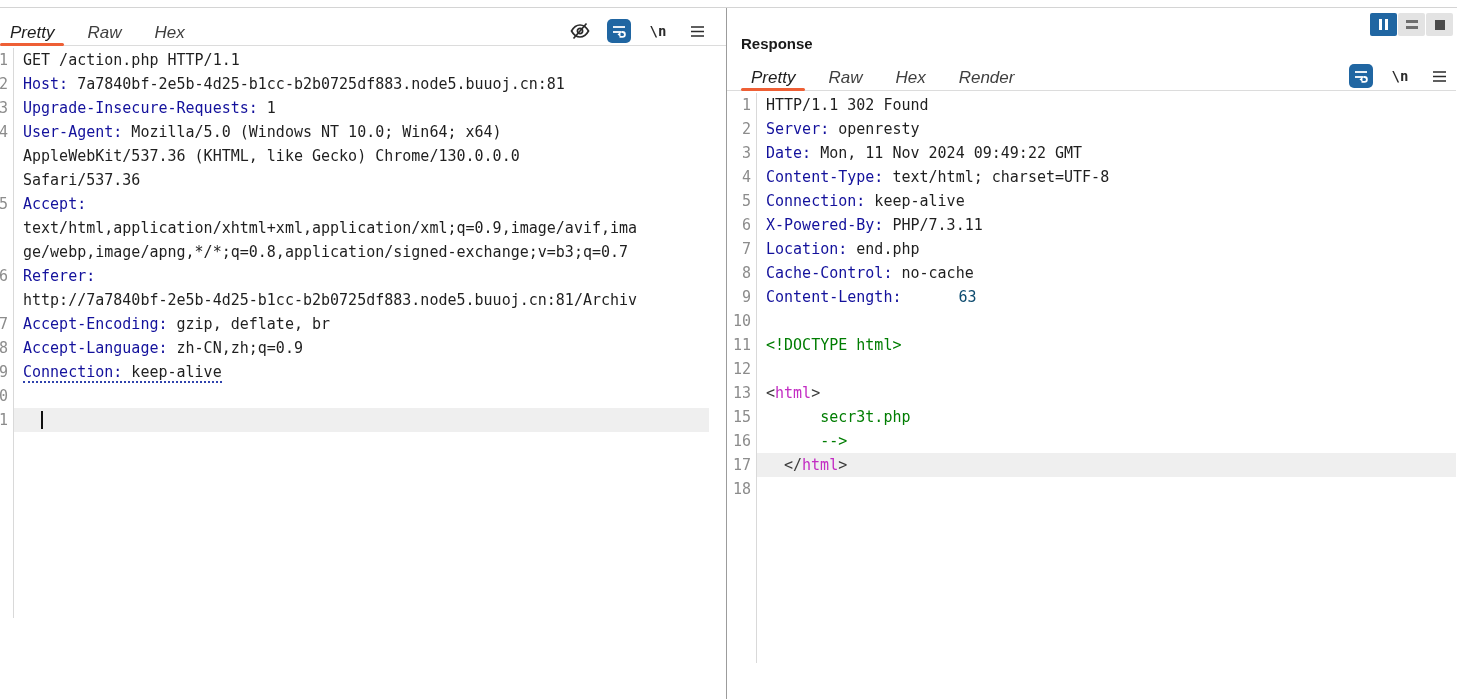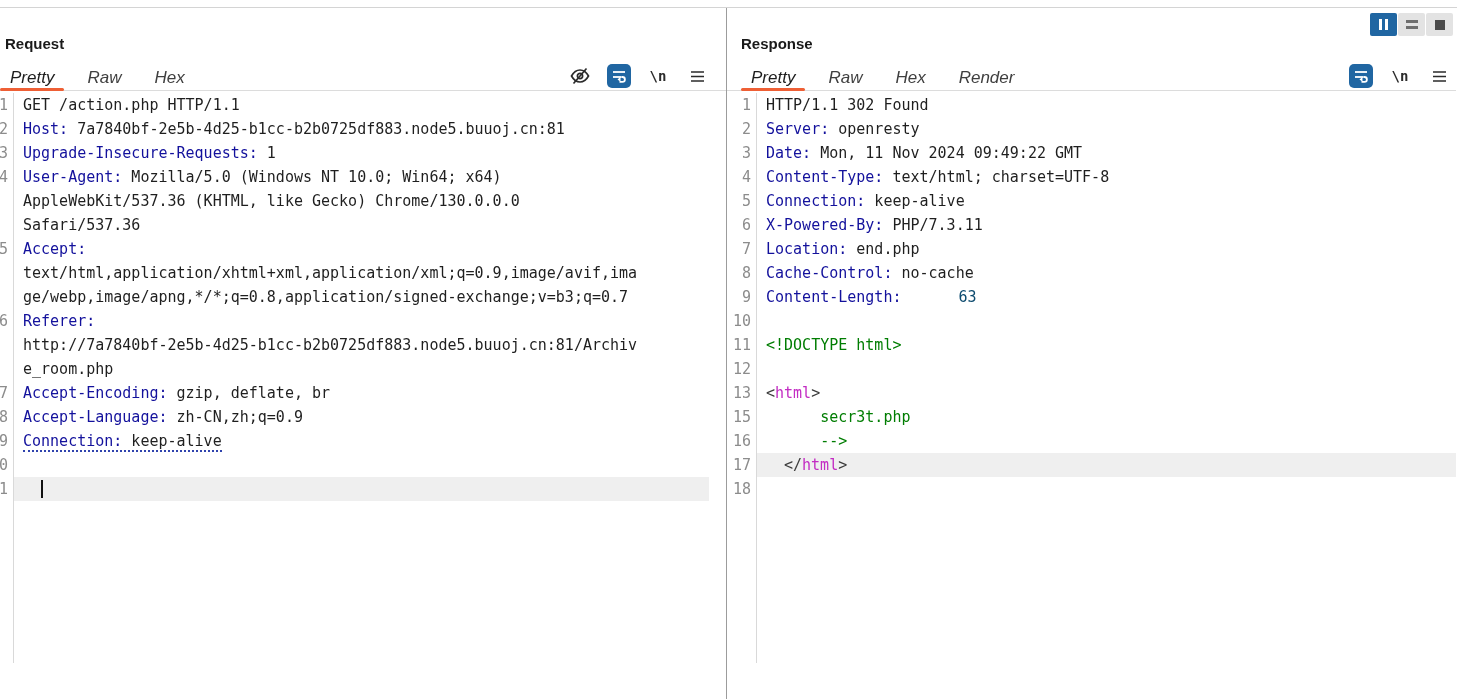--- a/index.html
+++ b/index.html
@@ -92,21 +92,20 @@
       </span>
   </div>
   <div class="vbtn">
     <span class="icon-square"></span>
   </div>
 </div>
 
 <div class="panels">
 
   <section class="panel left">
-    <h2 class="panel-title">Request</h2>
     <div class="tabbar">
       <div class="tabs" id="req-tabs">
           <div class="tab active">Pretty</div>
           <div class="tab">Raw</div>
           <div class="tab">Hex</div>
         </div>
       <div class="tab-toolbar">
         <div class="tbtn" title="">
           <svg width="22" height="22" viewBox="0 0 22 22">
             <path d="M2.5 11 C5 6.5 8 5 11 5 C14 5 17 6.5 19.5 11 C17 15.5 14 17 11 17 C8 17 5 15.5 2.5 11 Z" fill="none" stroke="#2b2b2b" stroke-width="1.7"></path>
@@ -139,21 +138,20 @@
           <div class="row"><span class="ln">2</span><span class="codewrap"><span class="c-h">Host:</span><span class="c-d"> 7a7840bf-2e5b-4d25-b1cc-b2b0725df883.node5.buuoj.cn:81</span></span></div>
           <div class="row"><span class="ln">3</span><span class="codewrap"><span class="c-h">Upgrade-Insecure-Requests:</span><span class="c-d"> 1</span></span></div>
           <div class="row"><span class="ln">4</span><span class="codewrap"><span class="c-h">User-Agent:</span><span class="c-d"> Mozilla/5.0 (Windows NT 10.0; Win64; x64)</span></span></div>
           <div class="row"><span class="ln"></span><span class="codewrap"><span class="c-d">AppleWebKit/537.36 (KHTML, like Gecko) Chrome/130.0.0.0</span></span></div>
           <div class="row"><span class="ln"></span><span class="codewrap"><span class="c-d">Safari/537.36</span></span></div>
           <div class="row"><span class="ln">5</span><span class="codewrap"><span class="c-h">Accept:</span></span></div>
           <div class="row"><span class="ln"></span><span class="codewrap"><span class="c-d">text/html,application/xhtml+xml,application/xml;q=0.9,image/avif,ima</span></span></div>
           <div class="row"><span class="ln"></span><span class="codewrap"><span class="c-d">ge/webp,image/apng,*/*;q=0.8,application/signed-exchange;v=b3;q=0.7</span></span></div>
           <div class="row"><span class="ln">6</span><span class="codewrap"><span class="c-h">Referer:</span></span></div>
           <div class="row"><span class="ln"></span><span class="codewrap"><span class="c-d">http://7a7840bf-2e5b-4d25-b1cc-b2b0725df883.node5.buuoj.cn:81/Archiv</span></span></div>
-          <div class="row"><span class="ln"></span><span class="codewrap"><span class="c-d">e_room.php</span></span></div>
           <div class="row"><span class="ln">7</span><span class="codewrap"><span class="c-h">Accept-Encoding:</span><span class="c-d"> gzip, deflate, br</span></span></div>
           <div class="row"><span class="ln">8</span><span class="codewrap"><span class="c-h">Accept-Language:</span><span class="c-d"> zh-CN,zh;q=0.9</span></span></div>
           <div class="row"><span class="ln">9</span><span class="codewrap"><span class="udot"><span class="c-h">Connection:</span><span class="c-d"> keep-alive</span></span></span></div>
           <div class="row"><span class="ln">10</span><span class="codewrap"></span></div>
           <div class="row hl"><span class="ln">11</span><span class="codewrap"><span class="cursor"></span></span></div>
         </div>
     </div>
   </section>
 
   <section class="panel right">

